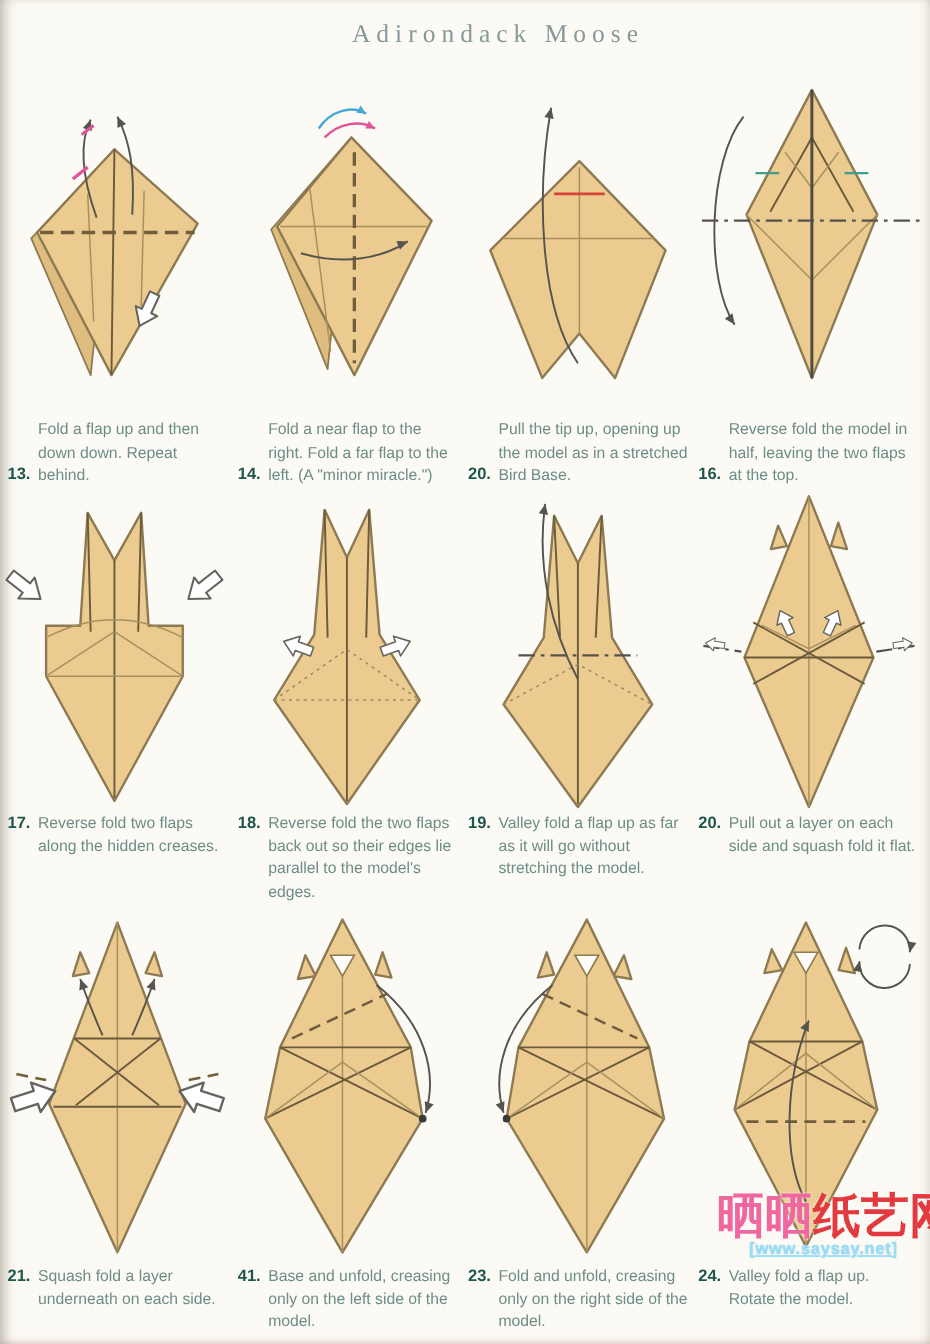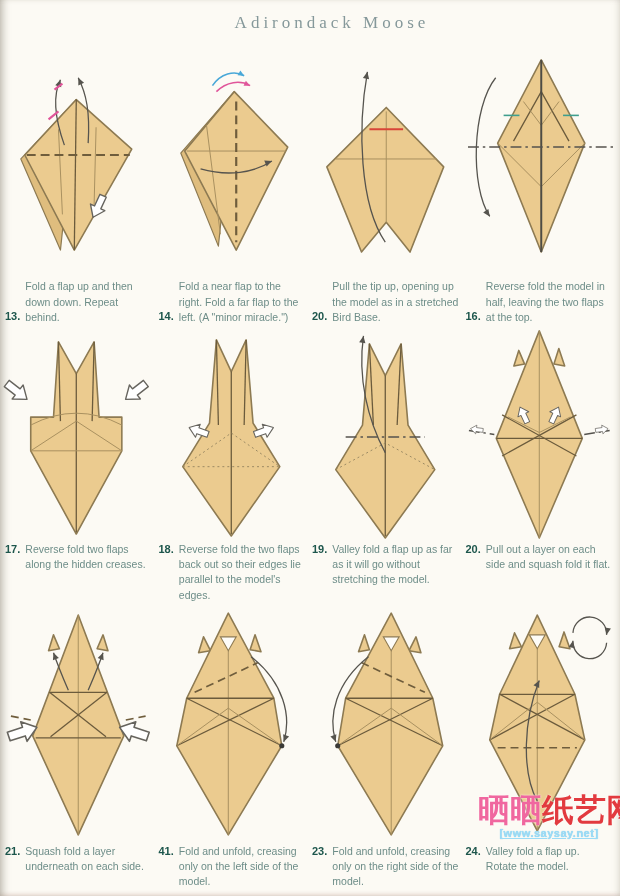--- a/index.html
+++ b/index.html
@@ -272,21 +272,21 @@
           <path class="crease" d="M20,142 L72,104 L126,142"></path>
           <path class="notch" d="M64,32 L72,46 L80,32 Z"></path>
           <line x1="38" y1="88" x2="102" y2="58" class="dash2"></line>
           <path class="arrow" d="M95,52 C128,78 136,112 128,138"></path>
           <polygon class="ah" points="0,0 -7,3.2 -7,-3.2" transform="translate(128,138) rotate(110)"></polygon>
           <circle cx="126" cy="142" r="2.6" fill="#3a3a36"></circle>
         </svg>
       </div>
       <div class="cap">
         <span class="num">41.</span>
-        <span class="txt">Fold and unfold, creasing only on the left side of the model.</span>
+        <span class="txt">Base and unfold, creasing only on the left side of the model.</span>
       </div>
     </div>
 
     <div class="cell">
       <div class="diagram">
         <svg width="155" height="238" viewBox="0 0 155 238">
           <path class="paper" d="M100,46 L107,32 L112,48 Z"></path>
           <path class="paper" d="M49,47 L55,30 L60,45 Z"></path>
           <path class="paper" d="M82,8 L124,94 L134,142 L82,232 L28,142 L36,94 Z"></path>
           <line x1="82" y1="46" x2="82" y2="232" class="crease"></line>

